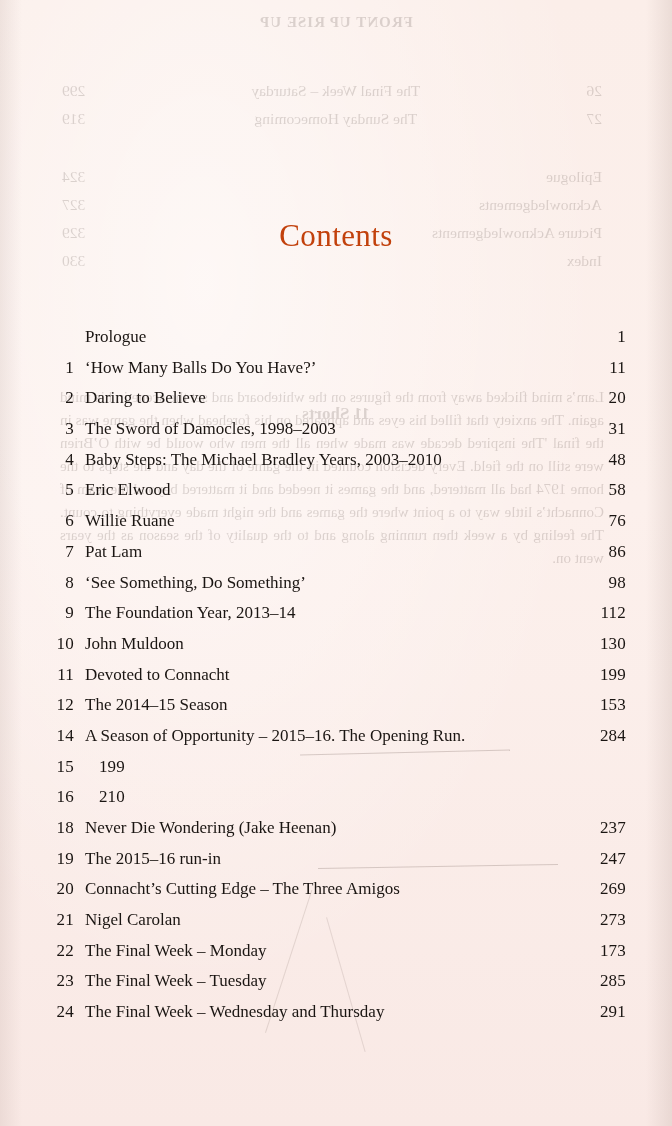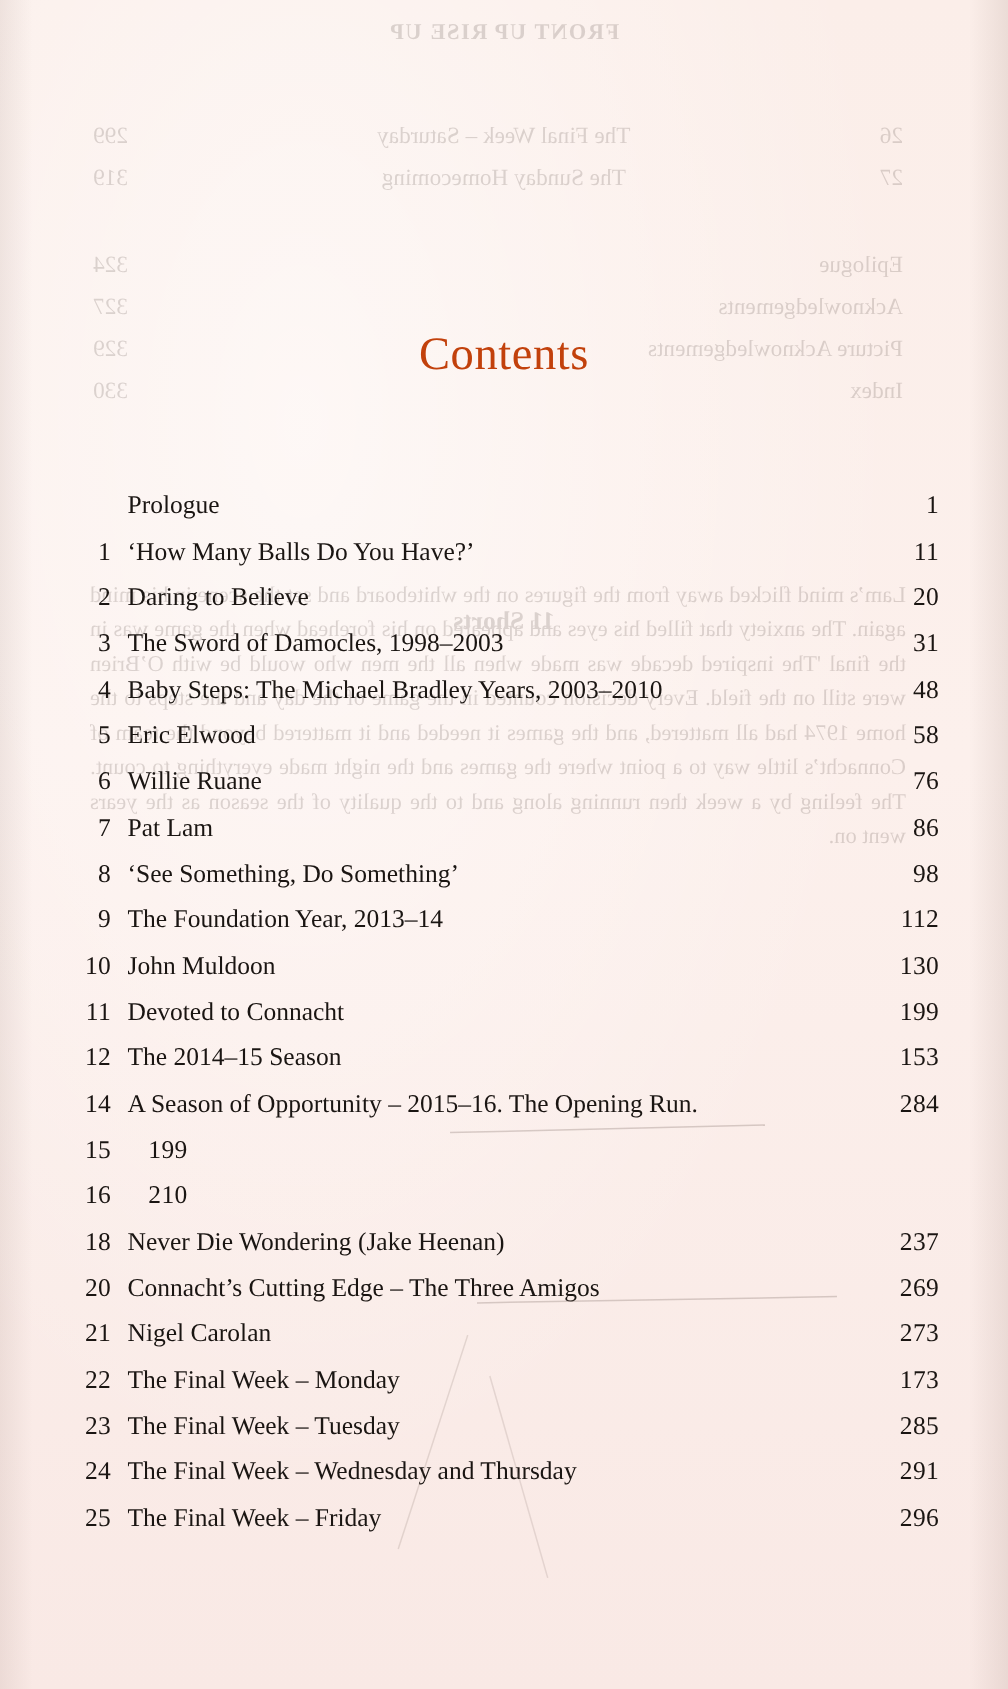--- a/index.html
+++ b/index.html
@@ -300,20 +300,25 @@
     <div class="toc-row">
       <span class="toc-num">16</span>
       <span class="toc-page">210</span>
     </div>
     <div class="toc-row">
       <span class="toc-num">18</span>
       <span class="toc-label">Never Die Wondering (Jake Heenan)</span>
       <span class="toc-page">237</span>
     </div>
     <div class="toc-row">
+      <span class="toc-num">19</span>
+      <span class="toc-label">The 2015–16 run-in</span>
+      <span class="toc-page">247</span>
+    </div>
+    <div class="toc-row">
       <span class="toc-num">20</span>
       <span class="toc-label">Connacht’s Cutting Edge – The Three Amigos</span>
       <span class="toc-page">269</span>
     </div>
     <div class="toc-row">
       <span class="toc-num">21</span>
       <span class="toc-label">Nigel Carolan</span>
       <span class="toc-page">273</span>
     </div>
     <div class="toc-row">
@@ -323,25 +328,20 @@
     </div>
     <div class="toc-row">
       <span class="toc-num">23</span>
       <span class="toc-label">The Final Week – Tuesday</span>
       <span class="toc-page">285</span>
     </div>
     <div class="toc-row">
       <span class="toc-num">24</span>
       <span class="toc-label">The Final Week – Wednesday and Thursday</span>
       <span class="toc-page">291</span>
-    </div>
-    <div class="toc-row">
-      <span class="toc-num">25</span>
-      <span class="toc-label">The Final Week – Friday</span>
-      <span class="toc-page">296</span>
     </div>
 
   </div>
 
   <div class="mark mark-1"></div>
   <div class="mark mark-2"></div>
   <div class="mark mark-3"></div>
   <div class="mark mark-4"></div>
 </div>
 

